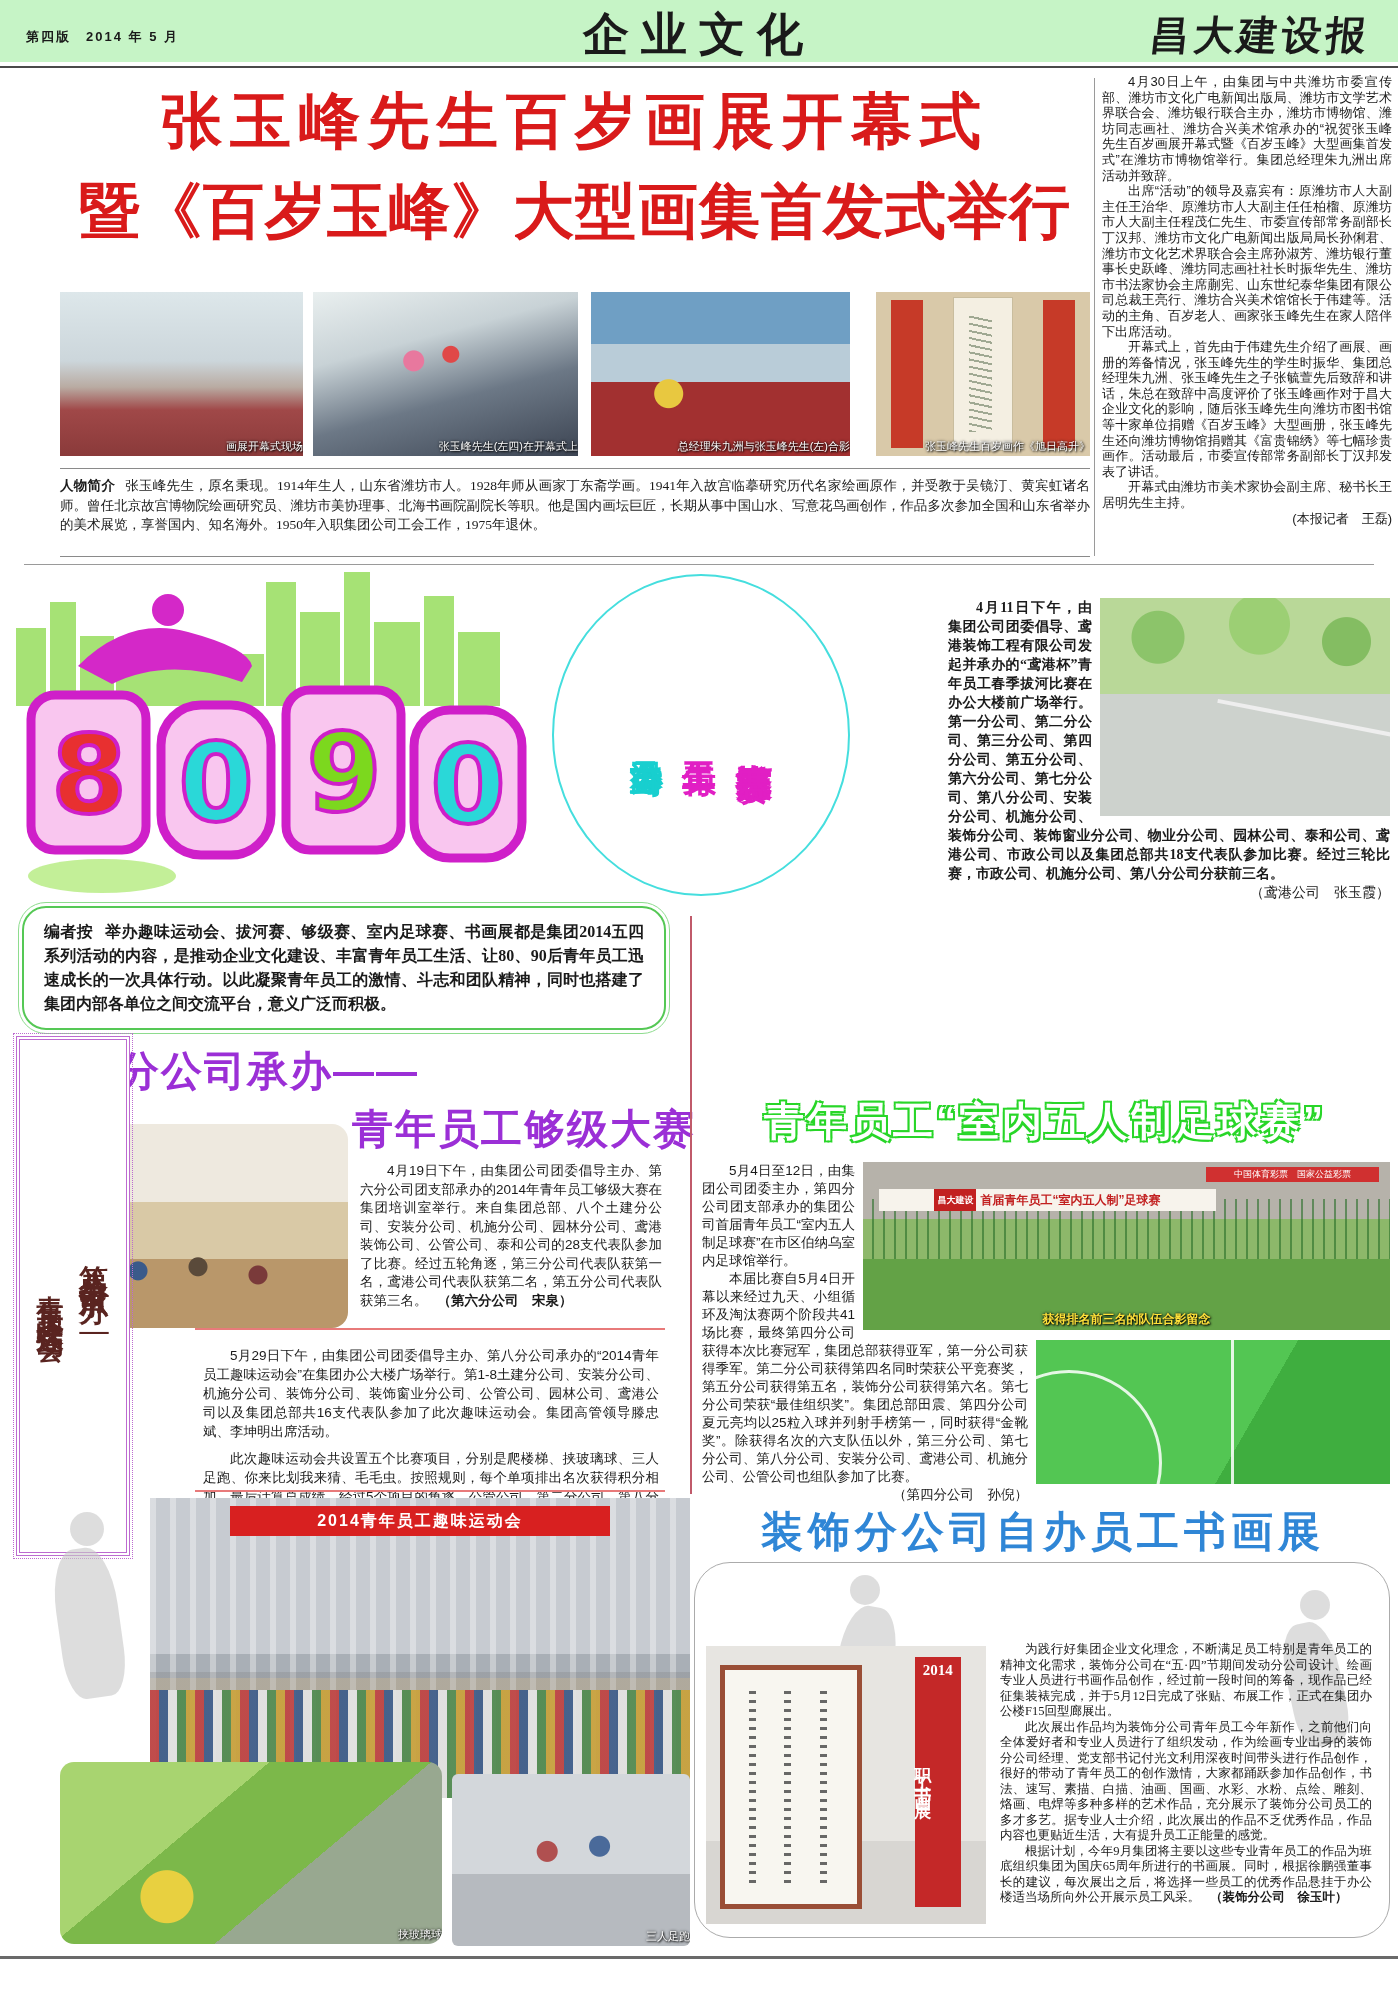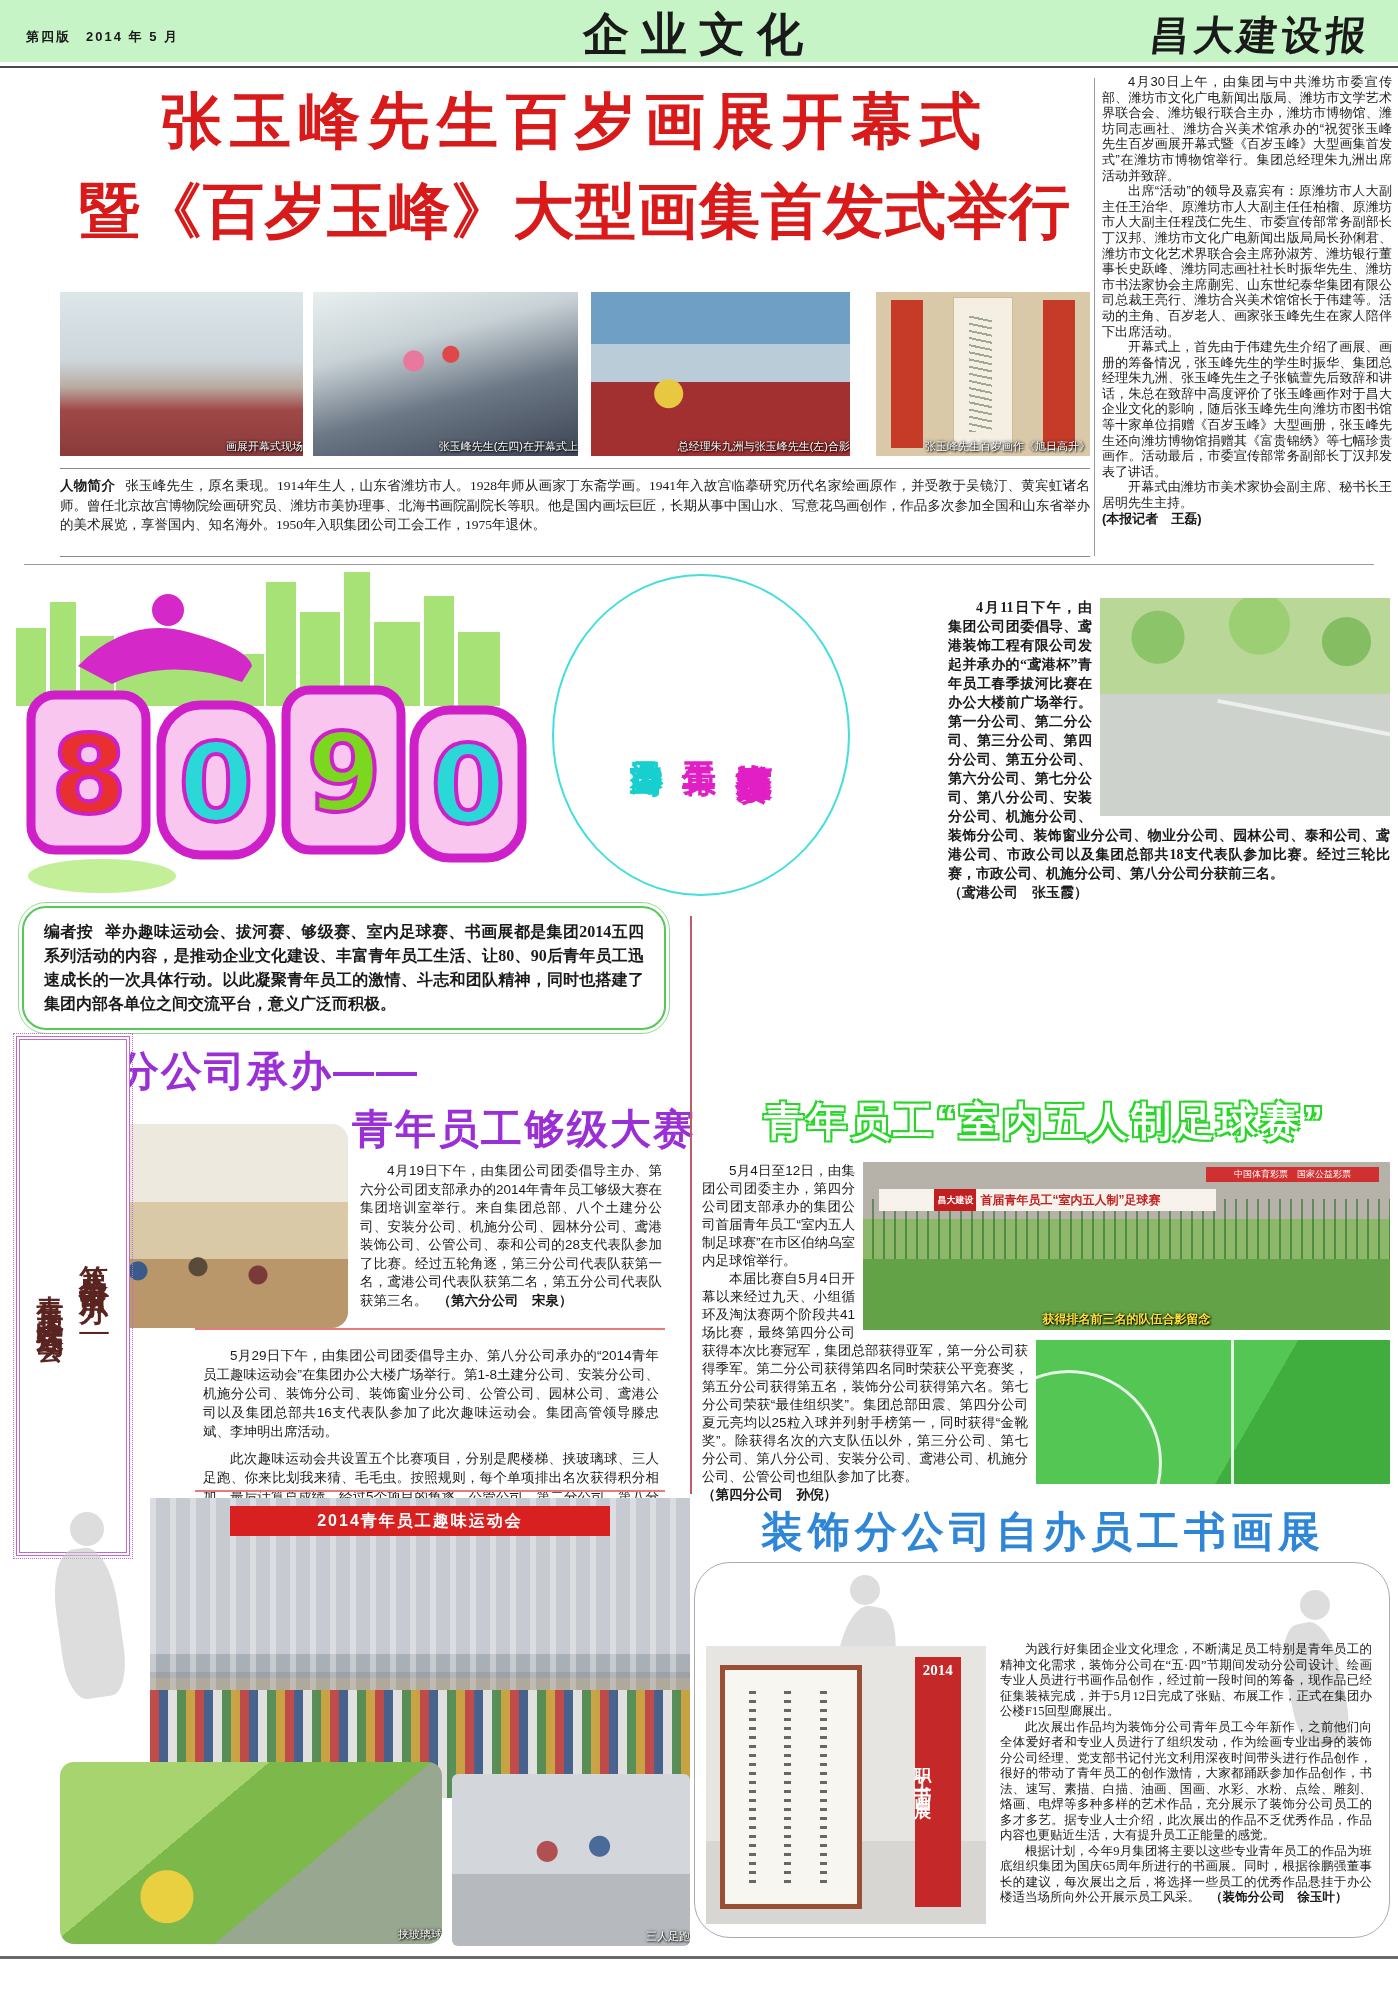--- a/index.html
+++ b/index.html
@@ -39,21 +39,21 @@
           border:1px solid #c9bd9e;}
   .scroll i{position:absolute;left:25%;top:12%;bottom:12%;width:40%;
             background:repeating-linear-gradient(12deg,rgba(90,110,80,.55) 0 2px,rgba(0,0,0,0) 2px 7px);}
   .bio-line{left:60px;width:1030px;height:1px;background:#8a8a8a;}
   .bio{left:60px;top:476px;width:1030px;font-family:"Liberation Serif",serif;font-size:13.5px;
        line-height:19.5px;text-align:justify;}
   .bio b{margin-right:10px;}
   .main-vline{left:1094px;top:78px;width:1px;height:478px;background:#9a9a9a;}
   .rcol{left:1102px;top:74px;width:290px;font-size:13px;line-height:15.6px;text-align:justify;}
   .rcol p{margin:0;text-indent:2em;}
-  .byline{font-weight:bold;}
+  .byline{font-weight:normal;text-align:right;}
   .full-sep{left:24px;top:564px;width:1350px;height:1px;background:#9a9a9a;}
 
   
   .g8090{left:16px;top:570px;}
   .oval{left:552px;top:574px;width:294px;height:318px;border:2px solid #45dede;border-radius:50%;
         display:flex;align-items:center;justify-content:center;}
   .oval-in{writing-mode:vertical-rl;text-orientation:upright;font-family:"Liberation Serif",serif;
            font-weight:bold;height:280px;text-align:center;}
   .oval-in span{display:block;margin:0 7px;}
   .vt1{font-size:37px;color:#e11fc4;}

